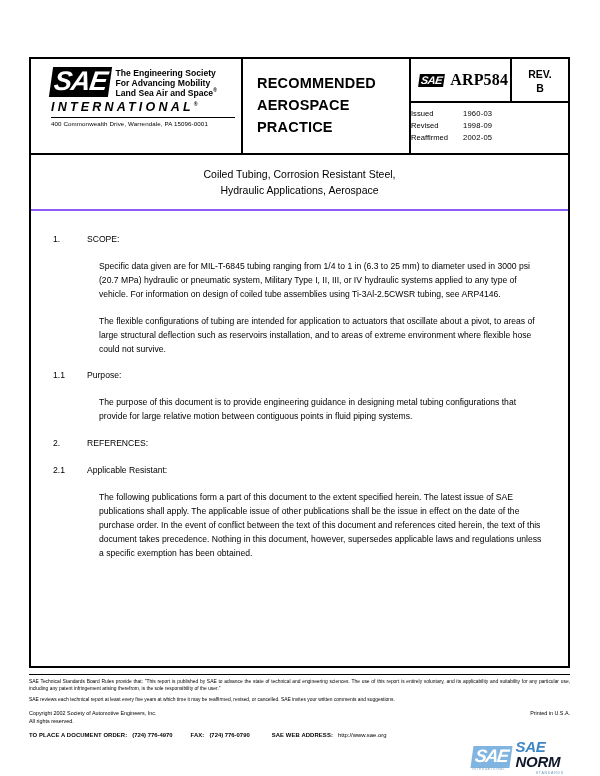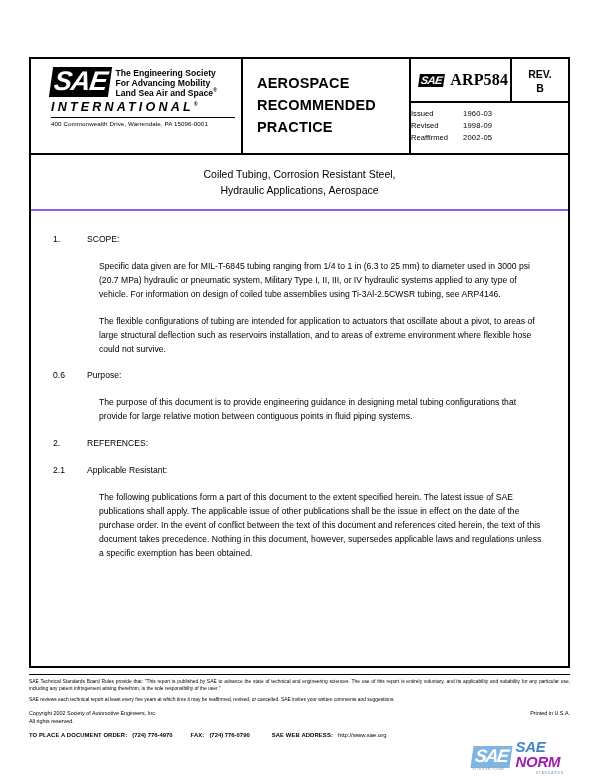--- a/index.html
+++ b/index.html
@@ -279,21 +279,21 @@
   }
   .norm-right { display: flex; flex-direction: column; }
   .norm-text {
     font-size: 15px;
     font-weight: bold;
     font-style: italic;
     letter-spacing: -0.3px;
     line-height: 1;
   }
   .norm-text .blue { color: #3f86c6; }
-  .norm-text .red { color: #a21caf; margin-top: 40px; }
+  .norm-text .red { color: #0f172a; margin-top: 40px; }
   .norm-sub {
     font-size: 3.6px;
     color: #6d98bb;
     letter-spacing: 0.7px;
     margin-top: 2px;
     text-align: center;
   }
   .norm-intl {
     position: absolute;
     left: 0;
@@ -319,22 +319,22 @@
             <div>The Engineering Society</div>
             <div>For Advancing Mobility</div>
             <div><span>Land Sea Air and Space</span><span class="reg">®</span></div>
           </div>
         </div>
         <div class="sae-intl"><span>INTERNATIONAL</span><span class="reg2">®</span></div>
         <div class="sae-addr">400 Commonwealth Drive, Warrendale, PA 15096-0001</div>
       </div>
 
       <div class="mh-title">
+        <div>RECOMMENDED</div>
         <div>AEROSPACE</div>
-        <div>RECOMMENDED</div>
         <div>PRACTICE</div>
       </div>
 
       <div class="mh-meta">
         <div class="meta-top">
           <div class="meta-docnum">
             <span class="mini-badge">SAE</span>
             <span class="doc-id">ARP584</span>
           </div>
           <div class="meta-rev">
@@ -368,21 +368,21 @@
 
       <div class="sec">
         <span class="sec-num">1.</span>
         <span class="sec-title">SCOPE:</span>
       </div>
 
       <p class="para">Specific data given are for MIL-T-6845 tubing ranging from 1/4 to 1 in (6.3 to 25 mm) to diameter used in 3000 psi (20.7 MPa) hydraulic or pneumatic system, Military Type I, II, III, or IV hydraulic systems applied to any type of vehicle. For information on design of coiled tube assemblies using Ti-3Al-2.5CWSR tubing, see ARP4146.</p>
       <p class="para">The flexible configurations of tubing are intended for application to actuators that oscillate about a pivot, to areas of large structural deflection such as reservoirs installation, and to areas of extreme environment where flexible hose could not survive.</p>
 
       <div class="sec">
-        <span class="sec-num indent2">0.6</span>
+        <span class="sec-num indent2">1.1</span>
         <span class="sec-title">Purpose:</span>
       </div>
 
       <p class="para">The purpose of this document is to provide engineering guidance in designing metal tubing configurations that provide for large relative motion between contiguous points in fluid piping systems.</p>
 
       <div class="sec">
         <span class="sec-num">2.</span>
         <span class="sec-title">REFERENCES:</span>
       </div>
 

